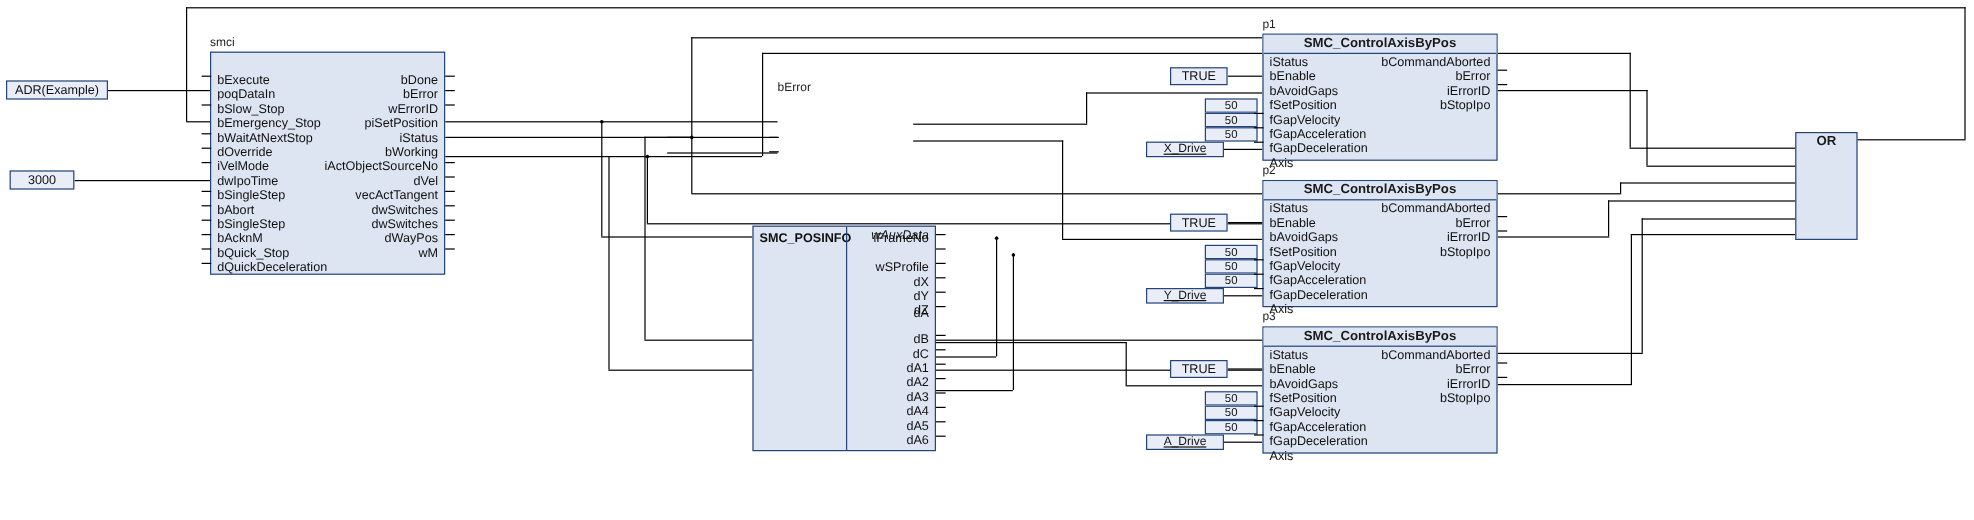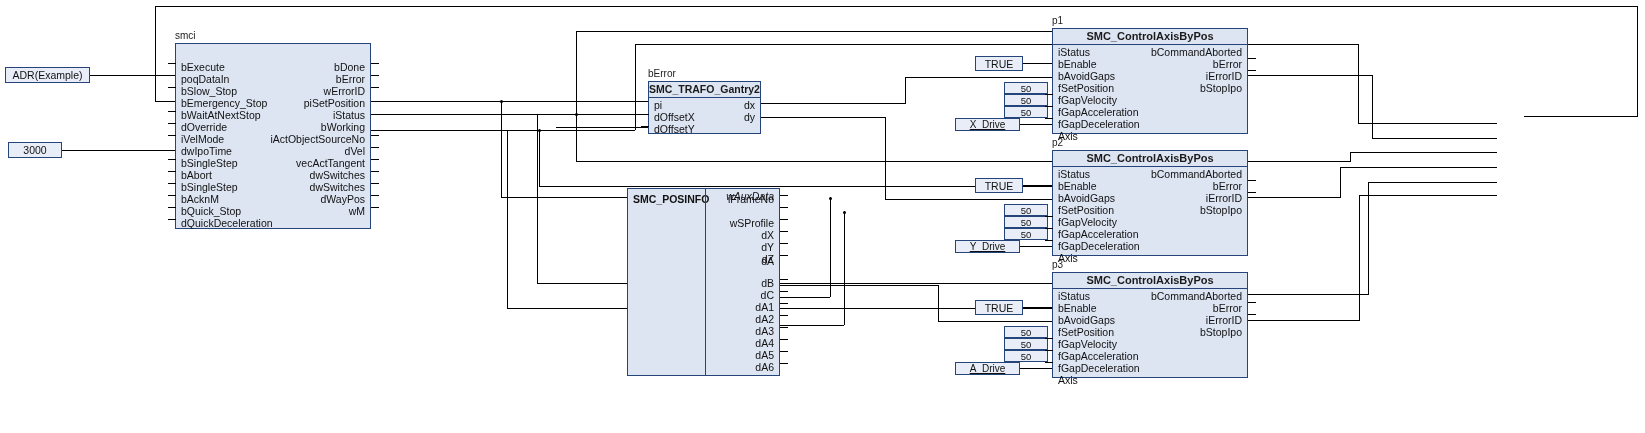--- a/index.html
+++ b/index.html
@@ -241,28 +241,20 @@
   <div class="stub" style="left:371px;top:87px;width:8px;"></div>
   <div class="stub" style="left:371px;top:135px;width:8px;"></div>
   <div class="stub" style="left:371px;top:147px;width:8px;"></div>
   <div class="stub" style="left:371px;top:159px;width:8px;"></div>
   <div class="stub" style="left:371px;top:171px;width:8px;"></div>
   <div class="stub" style="left:371px;top:183px;width:8px;"></div>
   <div class="stub" style="left:371px;top:195px;width:8px;"></div>
   <div class="stub" style="left:371px;top:207px;width:8px;"></div>
 
   <div class="inst" style="left:648px;top:68px;width:113px;">bError</div>
-  <div class="fb" style="left:648px;top:81px;width:113px;height:53px;">
-    <div class="fb-title" style="font-size:10.5px;">SMC_TRAFO_Gantry2</div>
-    <div class="pin in" style="top:18px;">pi</div>
-    <div class="pin in" style="top:30px;">dOffsetX</div>
-    <div class="pin in" style="top:42px;">dOffsetY</div>
-    <div class="pin out" style="top:18px;">dx</div>
-    <div class="pin out" style="top:30px;">dy</div>
-  </div>
   <div class="stub" style="left:641px;top:114px;width:8px;"></div>
   <div class="stub" style="left:641px;top:126px;width:8px;"></div>
 
   <div class="fb" style="left:627px;top:188px;width:153px;height:188px;">
     <div class="pin in" style="top:5px;font-weight:bold;font-size:10.5px;">SMC_POSINFO</div>
     <div class="divider" style="left:77px;top:0;height:186px;"></div>
 
     <div class="pin out" style="top:5px;margin-left:48px;">iFrameNo</div>
     <div class="pin out" style="top:2px;font-style:italic;">wAuxData</div>
     <div class="pin out" style="top:29px;">wSProfile</div>
@@ -353,14 +345,17 @@
     <div class="pin out" style="top:30px;">bError</div>
     <div class="pin out" style="top:42px;">iErrorID</div>
     <div class="pin out" style="top:54px;">bStopIpo</div>
   </div>
   <div class="stub" style="left:1045px;top:338px;width:8px;"></div>
   <div class="stub" style="left:1045px;top:350px;width:8px;"></div>
   <div class="stub" style="left:1045px;top:362px;width:8px;"></div>
   <div class="stub" style="left:1248px;top:302px;width:8px;"></div>
   <div class="stub" style="left:1248px;top:314px;width:8px;"></div>
 
+  <div class="fb" style="left:1496px;top:110px;width:52px;height:90px;">
+    <div class="fb-title" style="border-bottom:none;background:transparent;">OR</div>
+  </div>
 
 </div>
 
 </body></html>

